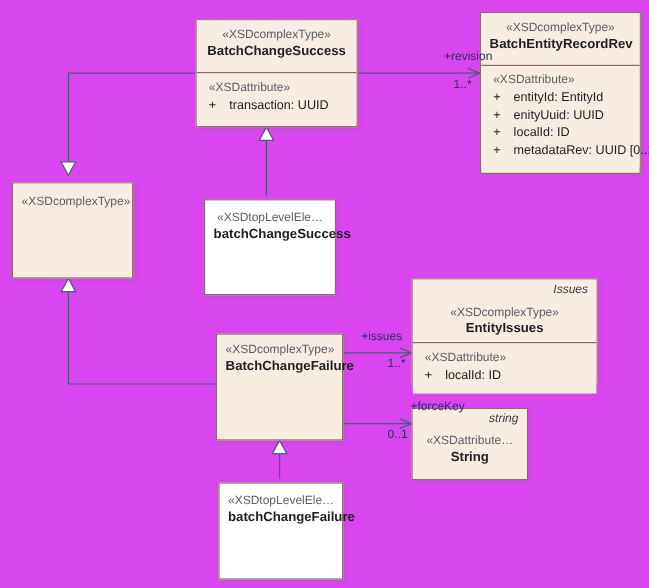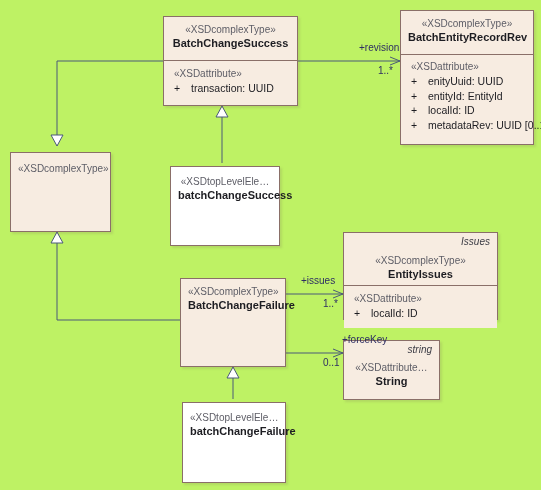--- a/index.html
+++ b/index.html
@@ -4,21 +4,21 @@
 <style>
   html, body {
     margin: 0;
     padding: 0;
     background: #ffffff;
   }
   #canvas {
     position: relative;
     width: 541px;
     height: 490px;
-    background: #bef264;
+    background: #d946ef;
     font-family: "Liberation Sans", sans-serif;
     overflow: hidden;
   }
   #edges {
     position: absolute;
     left: 0; top: 0;
     width: 541px;
     height: 490px;
     pointer-events: none;
   }
@@ -159,24 +159,24 @@
   </div>
 
   <div class="node" style="left:400px; top:10px; width:134px; height:135px;">
     <div class="compartment head sep" style="height:44px;">
       <div class="stereotype">«XSDcomplexType»</div>
       <div class="cname">BatchEntityRecordRev</div>
     </div>
     <div class="compartment attrs" style="padding-top:5px;">
       <div class="attr-stereo">«XSDattribute»</div>
       <div class="attr-row">
+        <span class="attr-vis">+</span><span class="attr-text">entityId: EntityId</span>
+      </div>
+      <div class="attr-row">
         <span class="attr-vis">+</span><span class="attr-text">enityUuid: UUID</span>
-      </div>
-      <div class="attr-row">
-        <span class="attr-vis">+</span><span class="attr-text">entityId: EntityId</span>
       </div>
       <div class="attr-row">
         <span class="attr-vis">+</span><span class="attr-text">localId: ID</span>
       </div>
       <div class="attr-row">
         <span class="attr-vis">+</span><span class="attr-text">metadataRev: UUID [0..1]</span>
       </div>
     </div>
   </div>
 
@@ -222,21 +222,21 @@
   </div>
 
   <div class="node" style="left:343px; top:340px; width:97px; height:60px;">
     <div class="compartment head" style="height:100%; padding-top:20px;">
       <div class="pkg">string</div>
       <div class="stereotype">«XSDattribute…</div>
       <div class="cname">String</div>
     </div>
   </div>
 
-  <div class="edge-label" style="left:359px; top:42px;text-align:center;">+revision</div>
+  <div class="edge-label" style="left:370px; top:42px;text-align:center;">+revision</div>
   <div class="edge-label mult" style="left:378px; top:65px;">1..*</div>
 
   <div class="edge-label" style="left:301px; top:275px;">+issues</div>
   <div class="edge-label mult" style="left:323px; top:298px;">1..*</div>
 
   <div class="edge-label" style="left:300px; top:334px;margin-left:42px;">+forceKey</div>
   <div class="edge-label mult" style="left:323px; top:357px;">0..1</div>
 
 </div>
 

